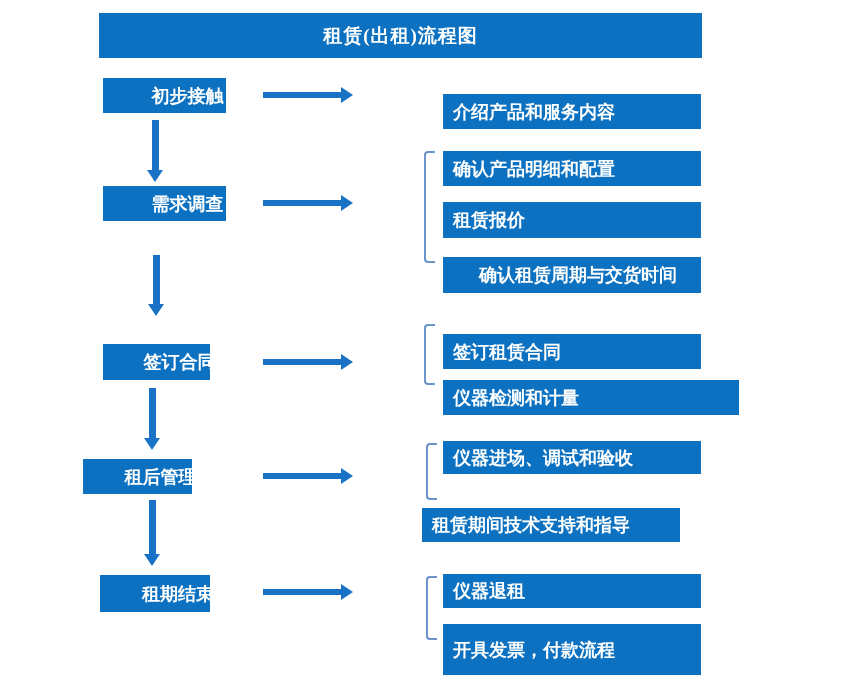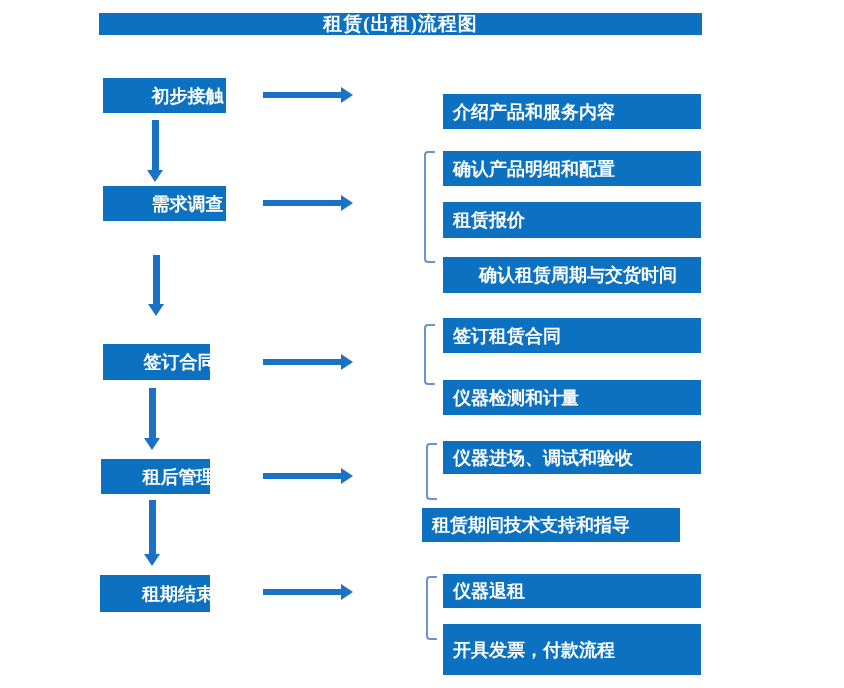--- a/index.html
+++ b/index.html
@@ -79,26 +79,26 @@
     border-top-left-radius: 4px;
     border-bottom-left-radius: 4px;
     box-sizing: border-box;
   }
 </style>
 </head>
 <body>
 
 <div class="canvas">
 
-  <div class="abs titlebar" style="left:99px; top:13px; width:603px; height:22px;">租赁(出租)流程图</div>
+  <div class="abs titlebar" style="left:99px; top:13px; width:603px; height:45px;">租赁(出租)流程图</div>
 
   <div class="abs bluebox stepbox" style="left:103px; top:78px;  width:123px; height:35px;">初步接触</div>
   <div class="abs bluebox stepbox" style="left:103px; top:186px; width:123px; height:35px;">需求调查</div>
   <div class="abs bluebox stepbox" style="left:103px; top:344px; width:107px; height:36px;">签订合同</div>
-  <div class="abs bluebox stepbox" style="left:101px; top:459px; width:109px; height:35px;">租后管理</div>
+  <div class="abs bluebox stepbox" style="left:83px; top:459px; width:109px; height:35px;">租后管理</div>
   <div class="abs bluebox stepbox" style="left:100px; top:575px; width:110px; height:37px;">租期结束</div>
 
   <div class="abs varrow" style="left:147px; top:120px; height:62px;">
     <div class="shaft"></div>
     <div class="head"></div>
   </div>
   <div class="abs varrow" style="left:148px; top:255px; height:61px;">
     <div class="shaft"></div>
     <div class="head"></div>
   </div>
@@ -136,22 +136,22 @@
   <div class="abs bracket" style="left:424px; top:324px; height:61px;"></div>
   <div class="abs bracket" style="left:426px; top:443px; height:57px;"></div>
   <div class="abs bracket" style="left:426px; top:576px; height:64px;"></div>
 
   <div class="abs bluebox outbox" style="left:443px; top:78px;  width:258px; height:35px;">介绍产品和服务内容</div>
 
   <div class="abs bluebox outbox" style="left:443px; top:135px; width:258px; height:35px;">确认产品明细和配置</div>
   <div class="abs bluebox outbox" style="left:443px; top:186px; width:258px; height:36px;">租赁报价</div>
   <div class="abs bluebox outbox" style="left:443px; top:241px; width:258px; height:36px;padding-left:36px;">确认租赁周期与交货时间</div>
 
-  <div class="abs bluebox outbox" style="left:443px; top:302px; width:258px; height:35px;font-family:Liberation Serif, serif;">签订租赁合同</div>
-  <div class="abs bluebox outbox" style="left:443px; top:364px; width:258px; height:35px;">仪器检测和计量</div>
+  <div class="abs bluebox outbox" style="left:443px; top:318px; width:258px; height:35px;font-family:Liberation Serif, serif;">签订租赁合同</div>
+  <div class="abs bluebox outbox" style="left:443px; top:364px; width:296px; height:35px;">仪器检测和计量</div>
 
   <div class="abs bluebox outbox" style="left:443px; top:425px; width:258px; height:33px;">仪器进场、调试和验收</div>
   <div class="abs bluebox outbox" style="left:422px; top:492px; width:258px; height:34px;">租赁期间技术支持和指导</div>
 
   <div class="abs bluebox outbox" style="left:443px; top:558px; width:258px; height:34px;">仪器退租</div>
   <div class="abs bluebox outbox" style="left:443px; top:608px; width:258px; height:51px;">开具发票，付款流程</div>
 
 </div>
 
 </body></html>

